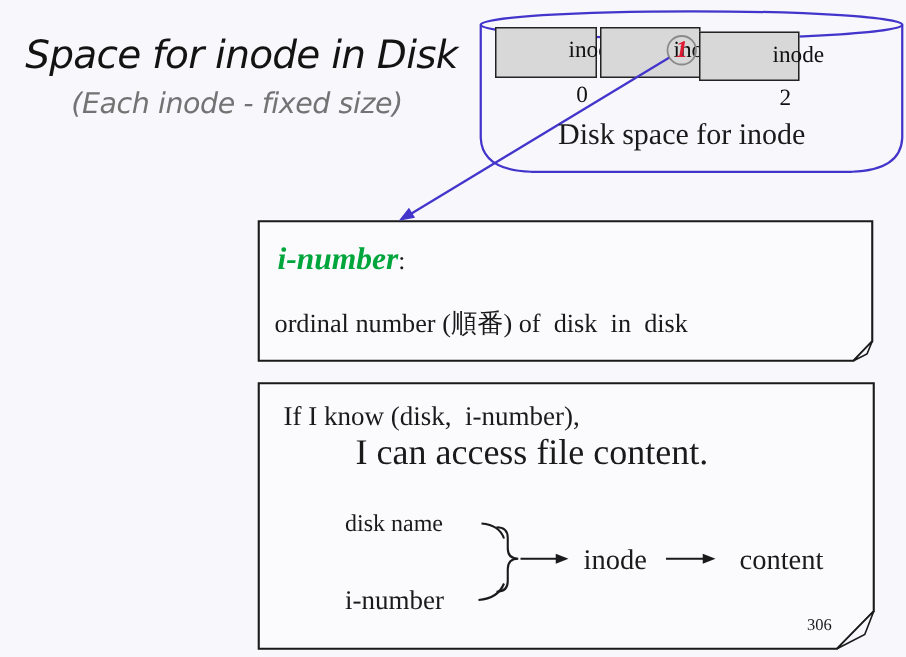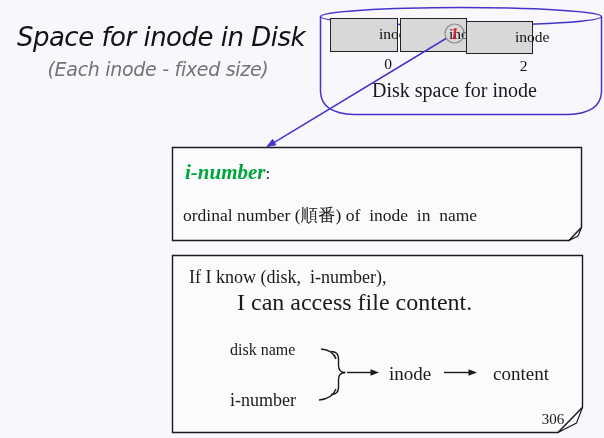--- a/index.html
+++ b/index.html
@@ -37,21 +37,21 @@
   #term-line{left:185px;top:160px;}
   #term{font-size:21px;font-weight:bold;font-style:italic;color:#00a63c;}
   #term-colon{font-size:17px;color:#1a1a1a;}
   #definition{left:183px;top:203px;font-size:17.5px;}
   #know-line1{left:189px;top:267px;font-size:18px;}
   #know-line2{left:237px;top:289px;font-size:24px;}
   #flow-in1{left:230px;top:341px;font-size:16px;}
   #flow-in2{left:230px;top:390px;font-size:18px;}
   #flow-node{left:389px;top:363px;font-size:19px;}
   #flow-result{left:493px;top:363px;font-size:19px;}
-  #page-num{left:538px;top:411px;width:30px;text-align:center;font-size:15px;}
+  #page-num{left:538px;top:411px;width:30px;text-align:left;font-size:11px;}
 </style>
 </head>
 <body>
 
 <svg id="svg-back" width="604" height="438" viewBox="0 0 604 438">
   <g stroke="#4335cb" stroke-width="1.5" fill="none">
     <ellipse cx="461" cy="16.5" rx="140.5" ry="9"></ellipse>
     <path d="M320.5,16.5 L320.5,92 Q321.5,113.5 354,114.5 L568,114.5 Q600.5,113.5 601.5,92 L601.5,16.5"></path>
   </g>
 </svg>
@@ -97,21 +97,21 @@
 <div id="title" class="abs">Space for inode in Disk</div>
 <div id="subtitle" class="abs">(Each inode - fixed size)</div>
 
 <div id="circled-num" class="abs">1</div>
 
 <div id="disk-caption" class="txt">Disk space for inode</div>
 
 <div id="term-line" class="txt">
   <span id="term">i-number</span><span id="term-colon">:</span>
 </div>
-<div id="definition" class="txt pre">ordinal number (順番) of  inode  in  name</div>
+<div id="definition" class="txt pre">ordinal number (順番) of  disk  in  disk</div>
 
 <div id="know-line1" class="txt pre">If I know (disk,  i-number),</div>
 <div id="know-line2" class="txt">I can access file content.</div>
 
 <div id="flow-in1" class="txt">disk name</div>
 <div id="flow-in2" class="txt">i-number</div>
 <div id="flow-node" class="txt">inode</div>
 <div id="flow-result" class="txt">content</div>
 
 <div id="page-num" class="txt">306</div>

